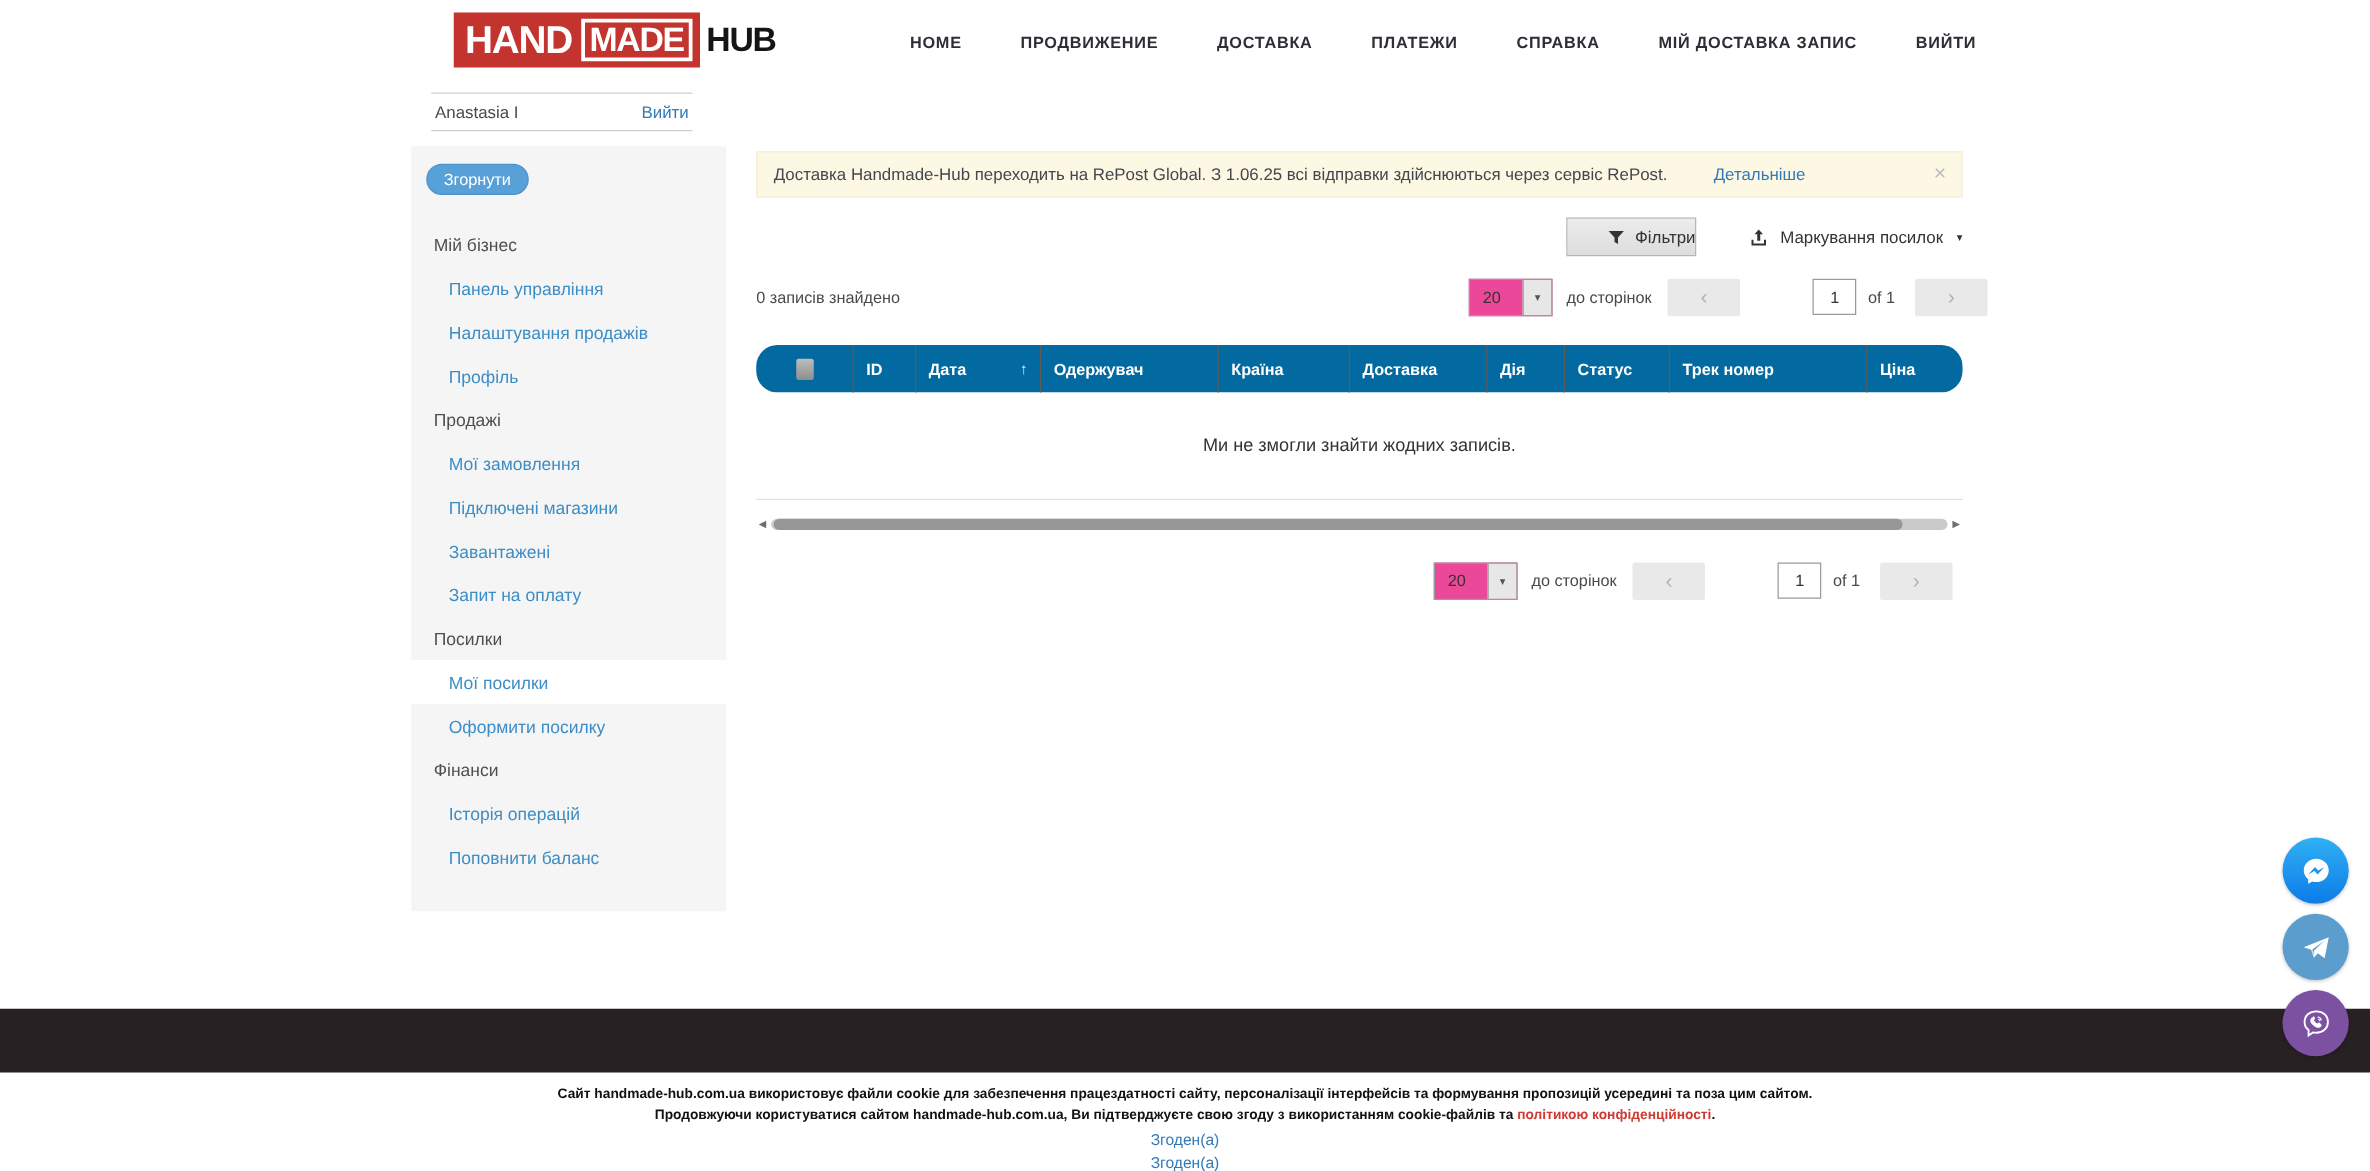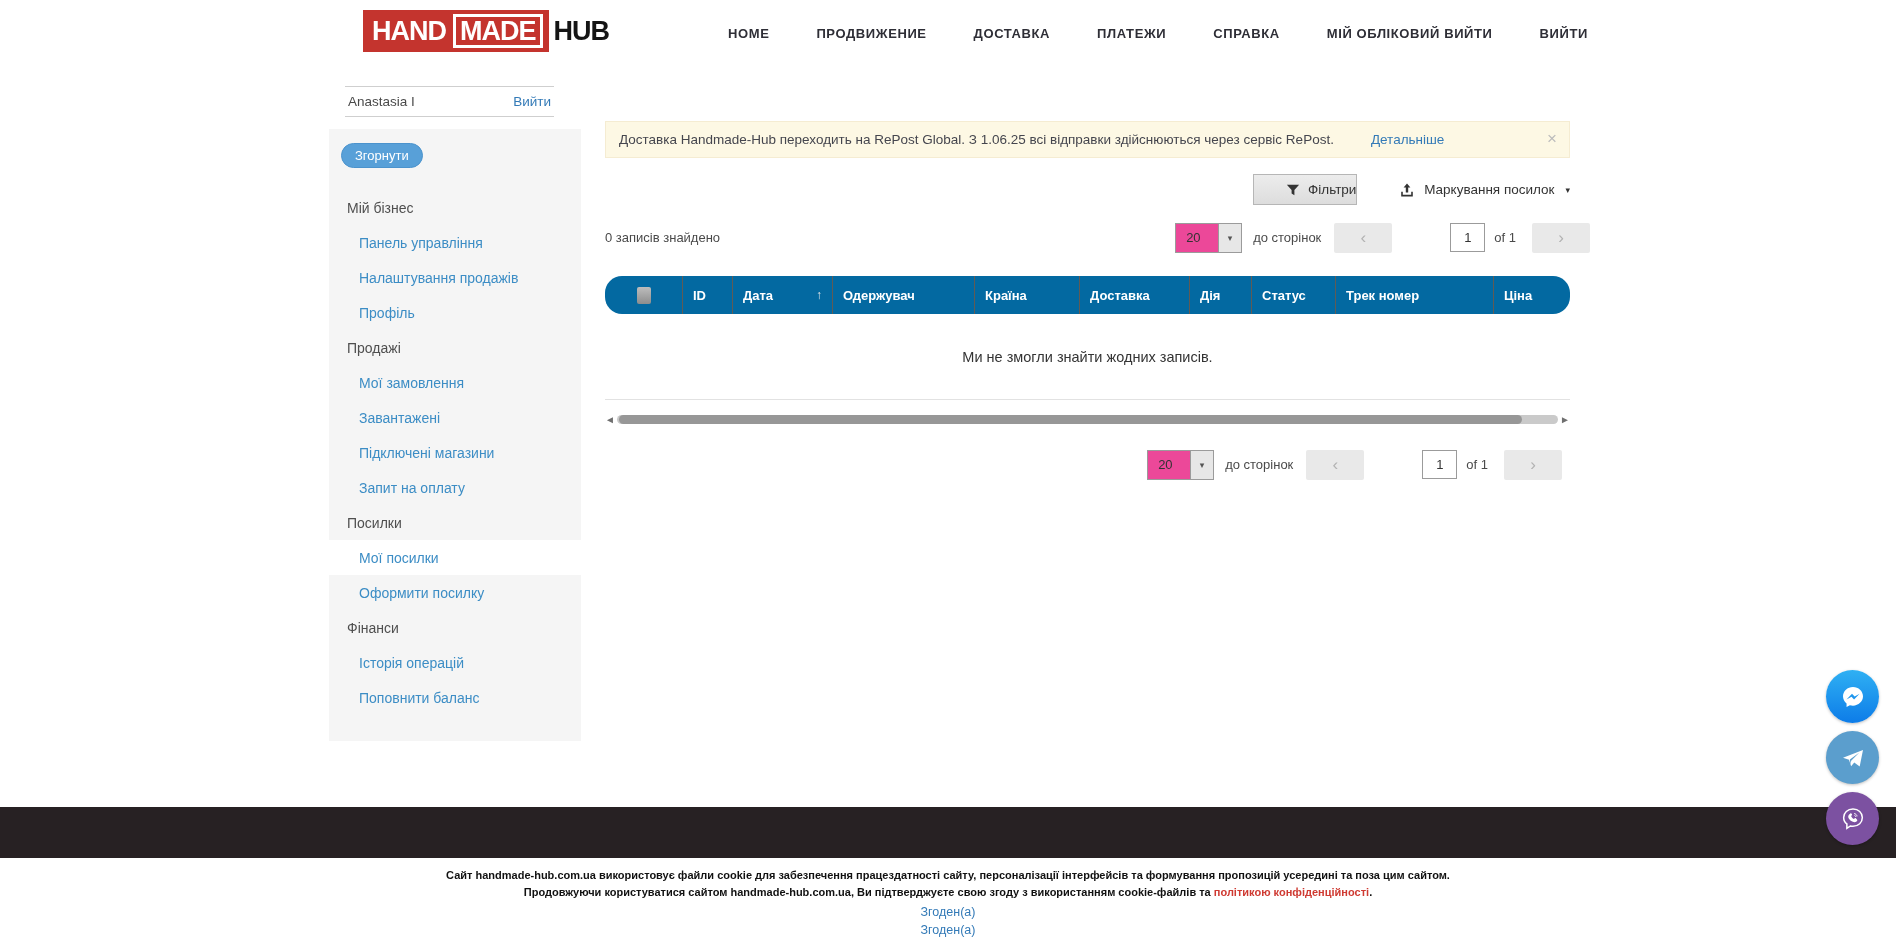--- a/index.html
+++ b/index.html
@@ -4,28 +4,28 @@
 <style>
   * { margin:0; padding:0; box-sizing:border-box; }
   html,body { background:#fff; }
   body { font-family:"Liberation Sans", sans-serif; }
   .page { position:relative; width:1896px; height:937px; background:#fff; overflow:hidden; }
 
   
   .header { position:absolute; top:0; left:0; width:100%; height:66px; background:#fff; }
   .logo { position:absolute; left:363px; top:10px; display:flex; align-items:center; cursor:pointer; }
   .logo-box { background:#c4342e; display:flex; align-items:center; padding:4px 6px 4px 9px; }
-  .logo-hand { color:#fff; font-size:27px; font-weight:700; letter-spacing:-1px; }
+  .logo-hand { color:#fff; font-size:31px; font-weight:700; letter-spacing:-1px; }
   .logo-made { color:#fff; font-size:27px; font-weight:700; letter-spacing:-1px; border:3px solid #fff; padding:0 4px; margin-left:7px; line-height:1.05; }
   .logo-hub { color:#151515; font-size:27px; font-weight:700; letter-spacing:-1px; margin-left:5px; }
   .nav { position:absolute; left:728px; top:0; height:66px; display:flex; align-items:center; }
   .nav-item { font-size:13px; font-weight:700; letter-spacing:.6px; color:#2e2e36; margin-right:47px; cursor:pointer; white-space:nowrap; }
 
   
-  .sidebar { position:absolute; left:329px; top:86px; width:252px; }
+  .sidebar { position:absolute; left:329px; top:74px; width:252px; }
   .user-row { margin:0 27px 0 16px; display:flex; justify-content:space-between; align-items:center;
               border-top:1px solid #cfcfcf; border-bottom:1px solid #cfcfcf; padding:7px 3px; }
   .user-name { font-size:13.5px; color:#4a4a4a; }
   .logout-link { font-size:13.5px; color:#337ab7; cursor:pointer; }
   .side-panel { margin-top:12px; background:#f5f5f5; padding:14px 0 26px; }
   .collapse-btn { margin-left:12px; display:inline-block; background:#58a0d8; border:1px solid #4b93cd; color:#fff;
                   font-size:13px; padding:4px 13px; border-radius:14px; cursor:pointer; }
   .menu { margin-top:22px; }
   .menu-row { height:35px; display:flex; align-items:center; font-size:14px; cursor:default; }
   .menu-section { padding-left:18px; color:#4f4f4f; }
@@ -104,41 +104,41 @@
         <span class="logo-made">MADE</span>
       </div>
       <span class="logo-hub">HUB</span>
     </div>
     <div class="nav">
       <span class="nav-item">HOME</span>
       <span class="nav-item">ПРОДВИЖЕНИЕ</span>
       <span class="nav-item">ДОСТАВКА</span>
       <span class="nav-item">ПЛАТЕЖИ</span>
       <span class="nav-item">СПРАВКА</span>
-      <span class="nav-item">МІЙ ОБЛІКОВИЙ ВИЙТИ</span>
+      <span class="nav-item">МІЙ ДОСТАВКА ЗАПИС</span>
       <span class="nav-item">ВИЙТИ</span>
     </div>
   </div>
 
   <div class="sidebar">
     <div class="user-row">
       <span class="user-name">Anastasia I</span>
       <span class="logout-link">Вийти</span>
     </div>
     <div class="side-panel">
       <span class="collapse-btn">Згорнути</span>
       <div class="menu">
         <div class="menu-row menu-section">Мій бізнес</div>
         <div class="menu-row menu-link">Панель управління</div>
         <div class="menu-row menu-link">Налаштування продажів</div>
         <div class="menu-row menu-link">Профіль</div>
         <div class="menu-row menu-section">Продажі</div>
         <div class="menu-row menu-link">Мої замовлення</div>
+        <div class="menu-row menu-link">Підключені магазини</div>
         <div class="menu-row menu-link">Завантажені</div>
-        <div class="menu-row menu-link">Підключені магазини</div>
         <div class="menu-row menu-link">Запит на оплату</div>
         <div class="menu-row menu-section">Посилки</div>
         <div class="menu-row menu-link active">Мої посилки</div>
         <div class="menu-row menu-link">Оформити посилку</div>
         <div class="menu-row menu-section">Фінанси</div>
         <div class="menu-row menu-link">Історія операцій</div>
         <div class="menu-row menu-link">Поповнити баланс</div>
       </div>
     </div>
   </div>

